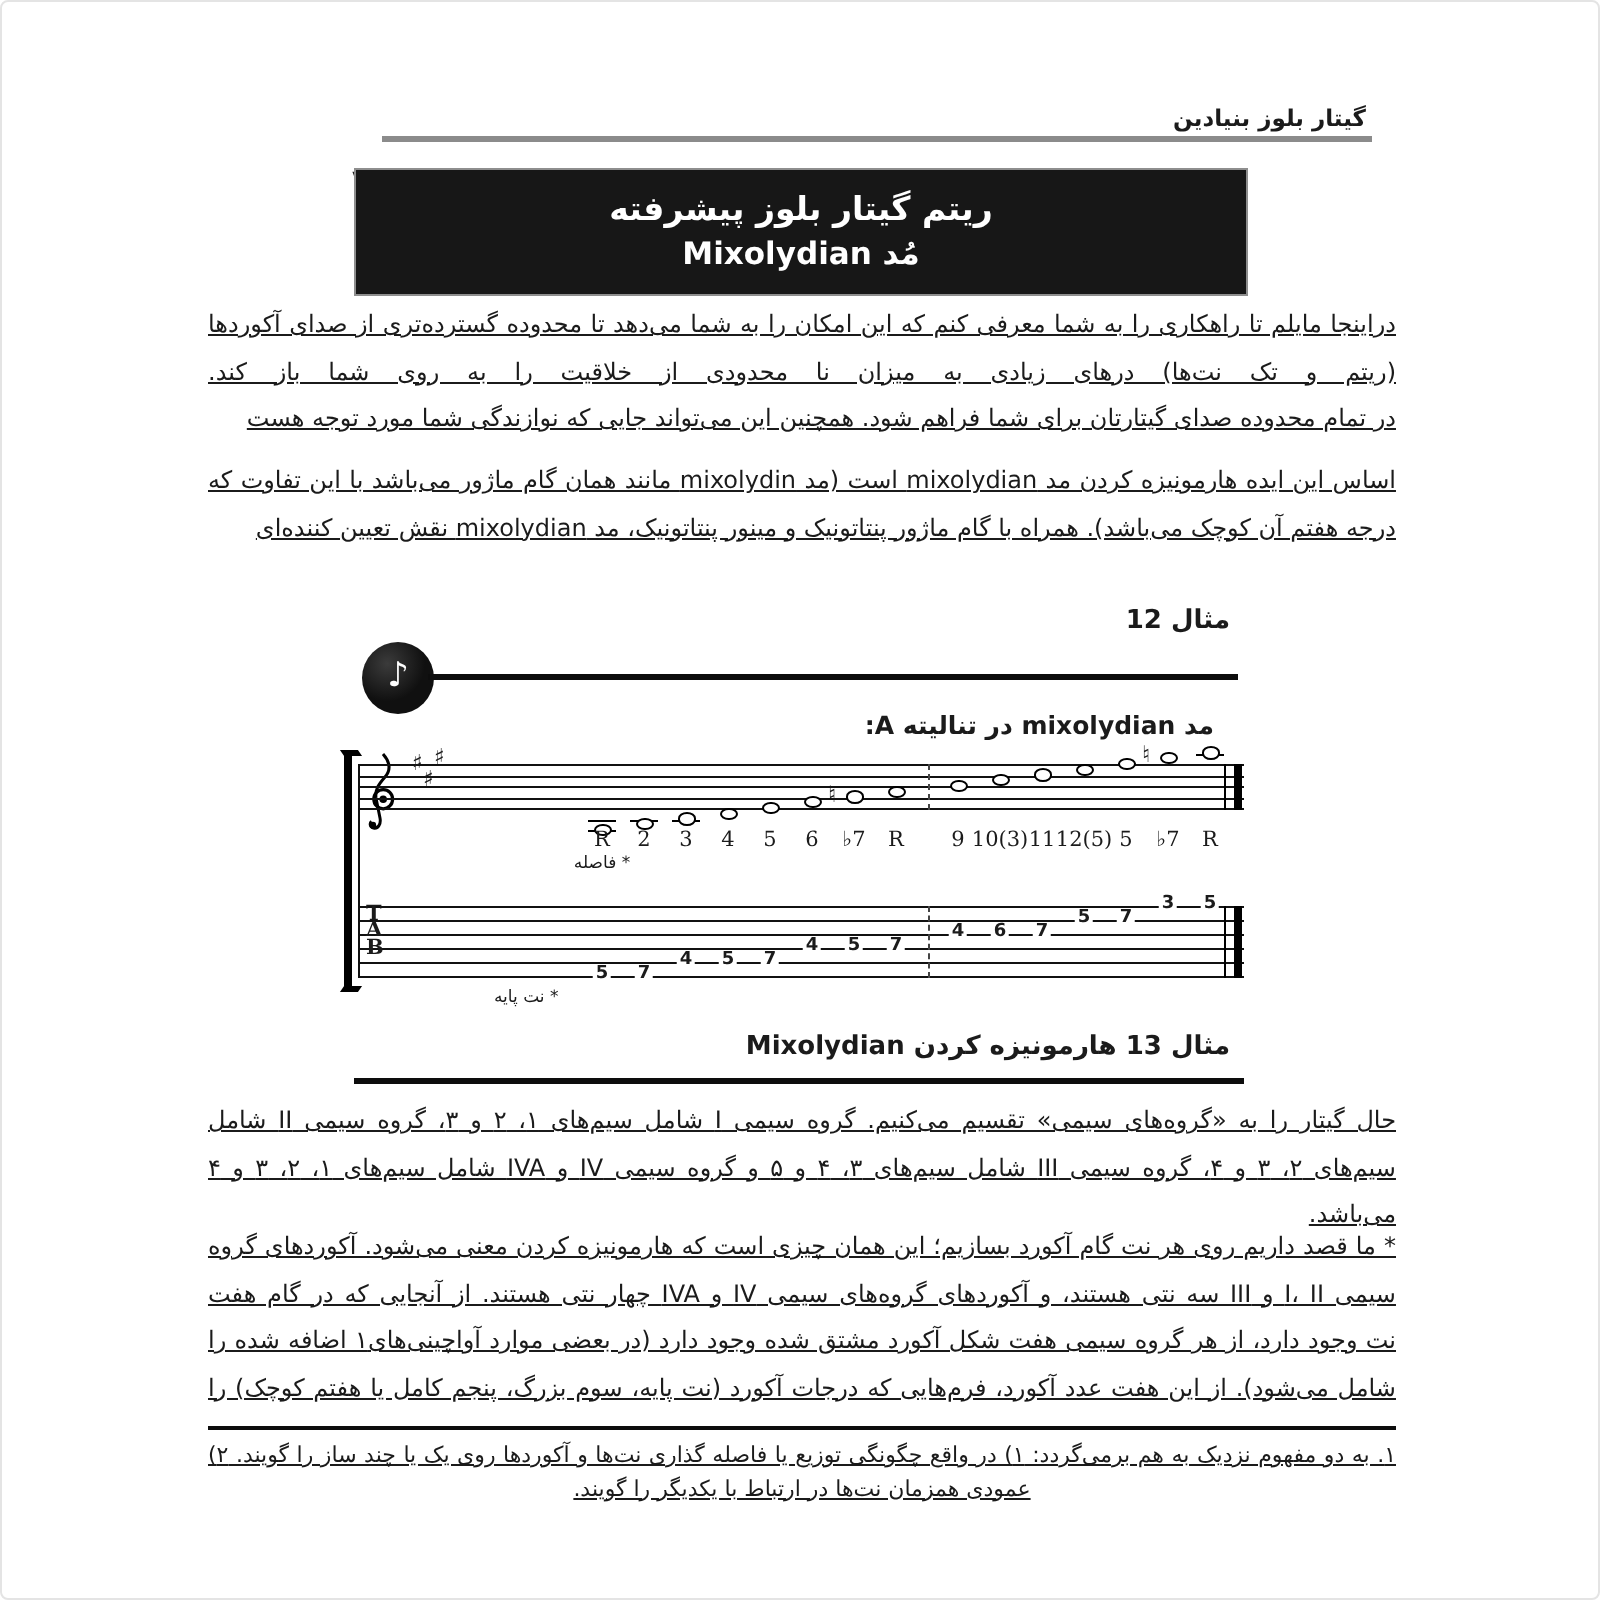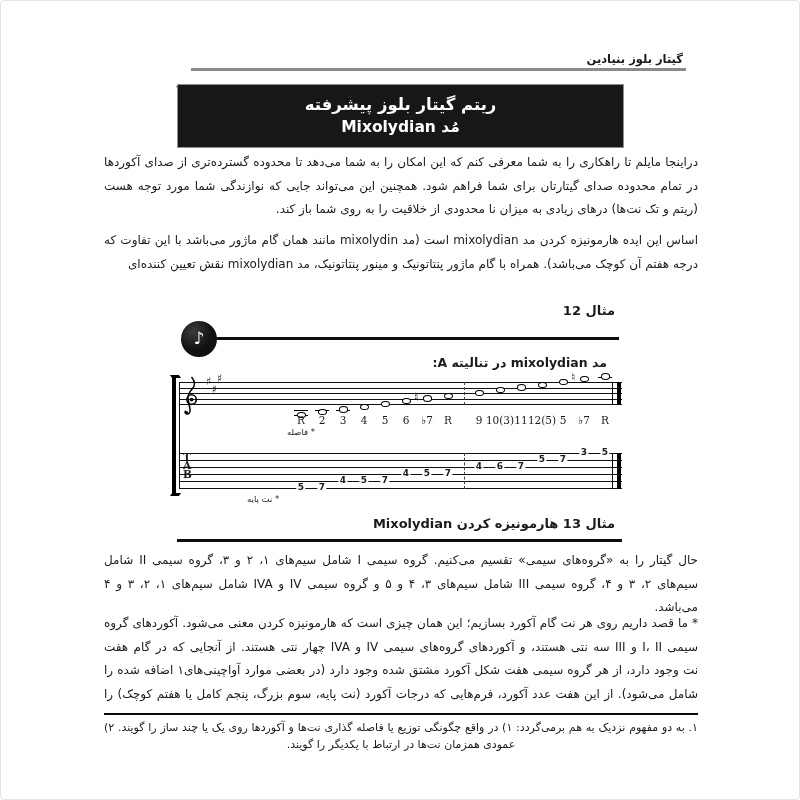--- a/index.html
+++ b/index.html
@@ -11,21 +11,21 @@
   .hdr-title{position:absolute;right:116px;top:51px;font-size:11.5px;font-weight:bold;}
   .hdr-rule{position:absolute;left:190px;top:67px;width:495px;height:2.6px;background:#8b8b8b;}
   
   .tbox{position:absolute;left:176px;top:83px;width:445px;height:62px;background:#171717;
         border:1px solid #8e8e8e;display:flex;flex-direction:column;align-items:center;
         justify-content:center;gap:3px;}
   .tbox .l1{color:#fff;font-size:16.5px;font-weight:bold;line-height:1.2;}
   .tbox .l2{color:#fff;font-size:15.5px;font-weight:bold;line-height:1.2;}
   
   .para{position:absolute;left:103px;width:594px;font-size:12px;line-height:23.5px;}
-  .pline{text-align:justify;text-align-last:justify;height:23.5px;overflow:hidden;}
+  .pline{text-align:justify;text-align-last:justify;height:23.5px;overflow:hidden;text-decoration:underline;}
   .end-right .pline:last-child{text-align-last:right;}
   .end-center .pline:last-child{text-align-last:center;}
   .p1{top:150px;} .p2{top:228px;} .p3{top:548px;} .p4{top:611px;}
   
   .ex-head{position:absolute;font-size:13px;font-weight:bold;}
   .ex12-head{right:184px;top:302px;}
   .ex13-head{right:184px;top:515px;}
   .ex12-rule{position:absolute;left:213px;top:336px;width:405px;height:2.6px;background:#0d0d0d;}
   .ex13-rule{position:absolute;left:176px;top:538px;width:445px;height:3px;background:#0d0d0d;}
   .disc{position:absolute;left:180px;top:320px;width:36px;height:36px;border-radius:50%;
@@ -73,22 +73,22 @@
   <div class="hdr-title">گیتار بلوز بنیادین</div>
   <div class="hdr-rule"></div>
 
   <div class="tbox">
     <div class="l1">ریتم گیتار بلوز پیشرفته</div>
     <div class="l2">مُد Mixolydian</div>
   </div>
 
   <div class="para p1 end-right">
       <div class="pline">دراینجا مایلم تا راهکاری را به شما معرفی کنم که این امکان را به شما می‌دهد تا محدوده گسترده‌تری از صدای آکوردها</div>
+      <div class="pline">(ریتم و تک نت‌ها) درهای زیادی به میزان نا محدودی از خلاقیت را به روی شما باز کند.</div>
       <div class="pline">در تمام محدوده صدای گیتارتان برای شما فراهم شود. همچنین این می‌تواند جایی که نوازندگی شما مورد توجه هست</div>
-      <div class="pline">(ریتم و تک نت‌ها) درهای زیادی به میزان نا محدودی از خلاقیت را به روی شما باز کند.</div>
     </div>
   <div class="para p2 end-right">
       <div class="pline">اساس این ایده هارمونیزه کردن مد mixolydian است (مد mixolydin مانند همان گام ماژور می‌باشد با این تفاوت که</div>
       <div class="pline">درجه هفتم آن کوچک می‌باشد). همراه با گام ماژور پنتاتونیک و مینور پنتاتونیک، مد mixolydian نقش تعیین کننده‌ای</div>
     </div>
 
   <div class="ex-head ex12-head">مثال 12</div>
   <div class="disc">
       <span>♪</span>
     </div>

